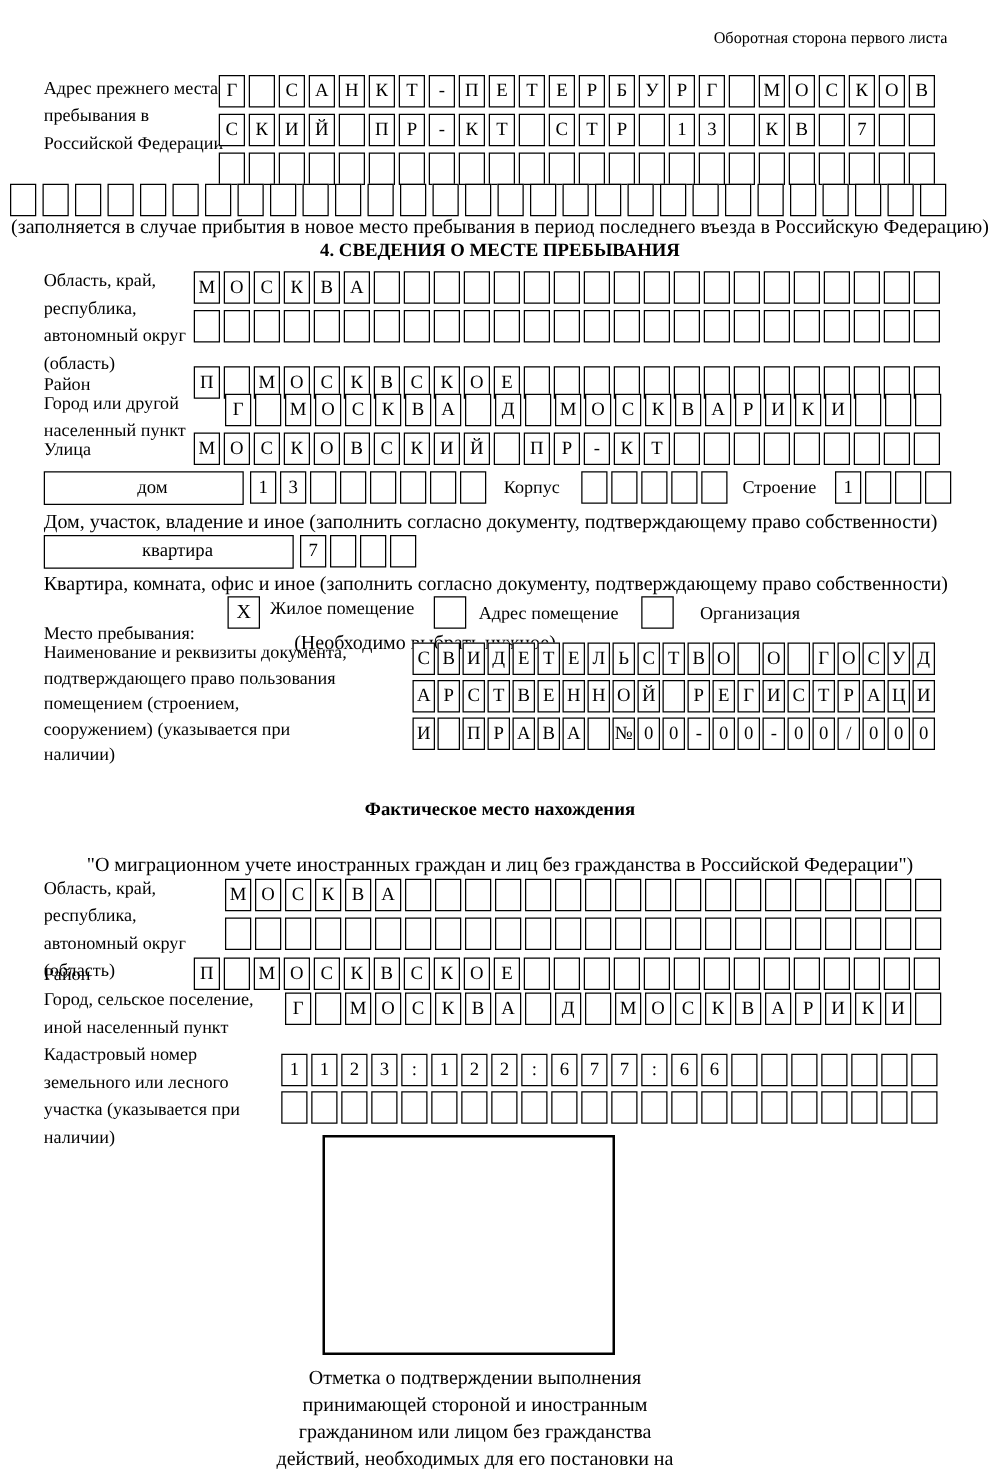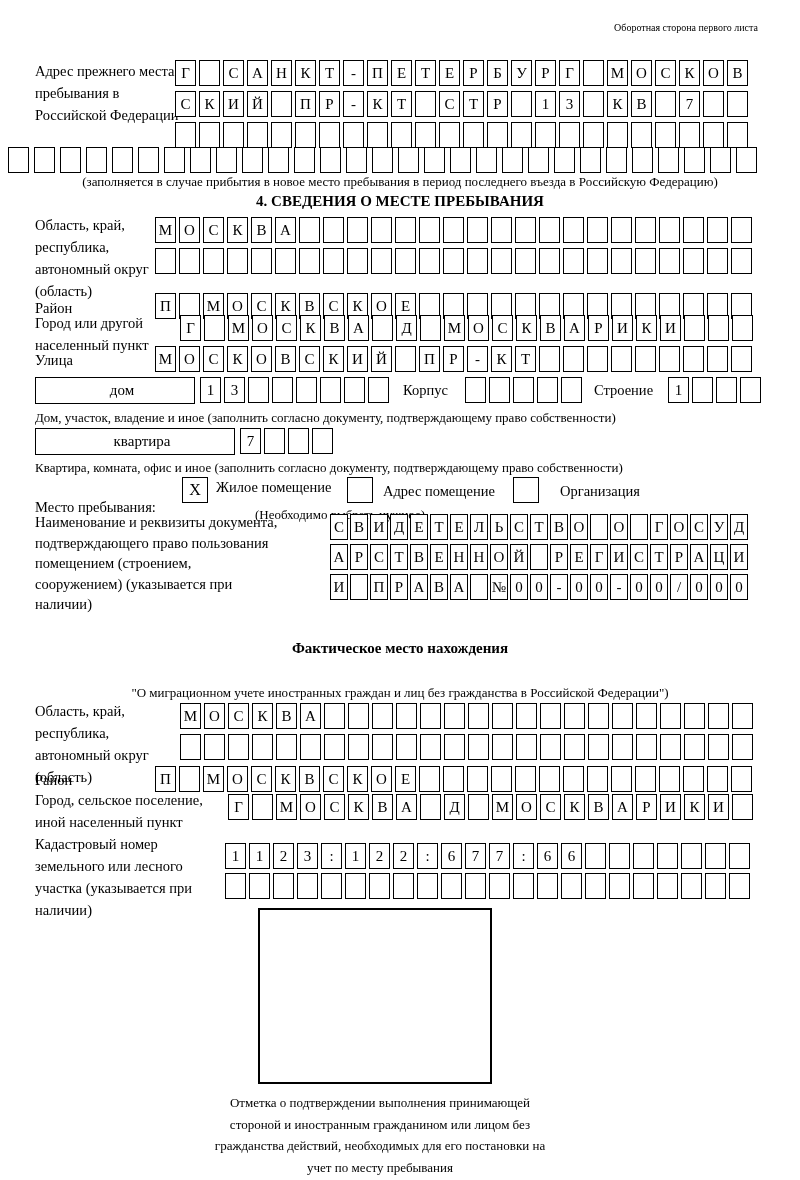--- a/index.html
+++ b/index.html
@@ -1,38 +1,38 @@
 <!DOCTYPE html>
 <html><head>
 <meta charset="utf-8">
 <style>
   * { margin:0; padding:0; box-sizing:border-box; }
   html,body { background:#fff; }
   body { width:800px; height:1180px; font-family:"Liberation Serif","DejaVu Serif",serif; color:#000; }
   .page { position:relative; width:800px; height:1180px; background:#fff; overflow:hidden; }
   .abs { position:absolute; }
   .lbl { font-size:14.5px; line-height:22px; }
-  .note { font-size:13px; line-height:18px; }
+  .note { font-size:16px; line-height:18px; }
   .hdg { font-size:15px; font-weight:bold; text-align:center; width:800px; left:0; }
   .boxrow { display:flex; gap:3px; }
   .boxrow.wgap { gap:5px; }
   .boxrow.tight { gap:2px; }
   .cb { width:21px; height:26px; border:1.5px solid #000; display:flex; align-items:center; justify-content:center; font-size:15px; flex:0 0 auto; background:#fff; }
   .tight .cb { width:18px; }
   .widebox { border:1.5px solid #000; height:27px; display:flex; align-items:center; justify-content:center; font-size:15px; background:#fff;padding-left:14px; }
   .chk { width:26px; height:26px; border:1.5px solid #000; display:flex; align-items:center; justify-content:center; font-size:16px; background:#fff; }
   .center { text-align:center; width:800px; left:0; }
   .stamp { border:2px solid #000; background:#fff; }
 </style>
 </head>
 <body>
 
 <div class="page">
 
-  <div class="abs" style="top:22px;left:0;width:758px;text-align:right;font-size:10px">Оборотная сторона первого листа</div>
+  <div class="abs" style="top:22px;left:0;width:758px;text-align:right;font-size:13px">Оборотная сторона первого листа</div>
 
   <div class="abs lbl" style="top:60px;left:35px;width:145px">Адрес прежнего места пребывания в Российской Федерации</div>
   <div class="abs boxrow" style="top:60px;left:175px">
       <span class="cb">Г</span>
       <span class="cb"></span>
       <span class="cb">С</span>
       <span class="cb">А</span>
       <span class="cb">Н</span>
       <span class="cb">К</span>
       <span class="cb">Т</span>

